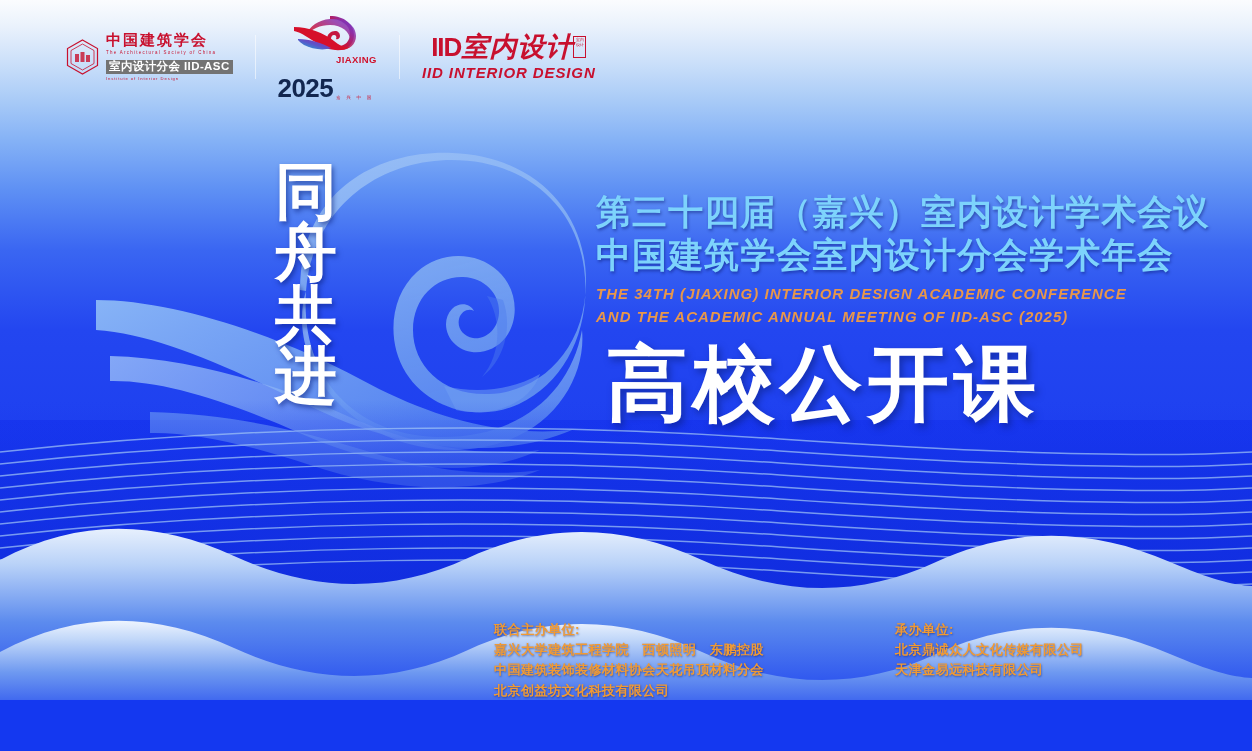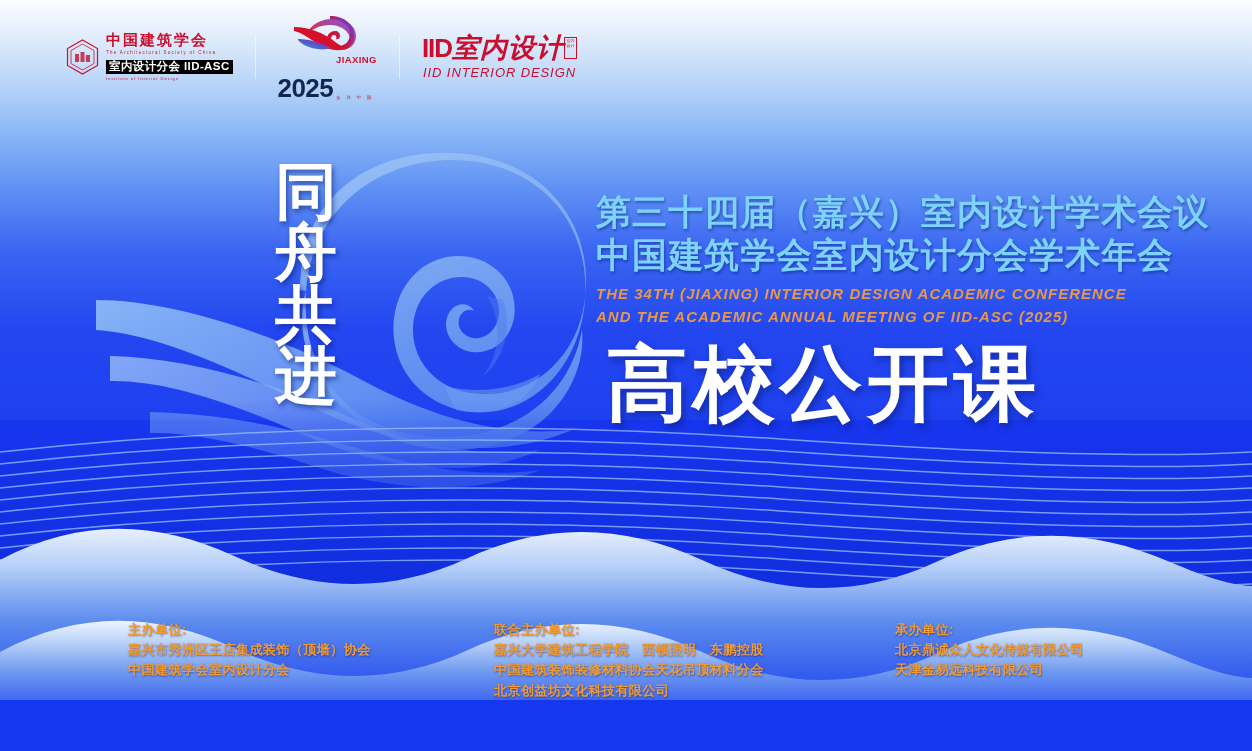--- a/index.html
+++ b/index.html
@@ -96,21 +96,21 @@
     font-size: 4.4px;
     letter-spacing: 1.3px;
     color: #c8102e;
     margin-top: 3px;
     white-space: nowrap;
     transform: scaleY(1.1);
     transform-origin: left;
   }
   .asc-bar {
     margin-top: 4px;
-    background: #000000;
+    background: #737373;
     color: #ffffff;
     font-size: 11.5px;
     font-weight: bold;
     letter-spacing: 0.4px;
     padding: 1px 3px 2px 3px;
     white-space: nowrap;
     display: inline-block;
   }
   .asc-en2 {
     font-size: 4.2px;
@@ -170,22 +170,22 @@
     width: 13px; height: 22px;
     border: 1.3px solid #c8102e;
     color: #c8102e;
     font-size: 4px;
     line-height: 1.15;
     text-align: center;
     padding-top: 1px;
     box-sizing: border-box;
   }
   .iid-en {
-    font-size: 13px;
-    font-weight: normal;
+    font-size: 15px;
+    font-weight: bold;
     font-style: italic;
     letter-spacing: 0.9px;
     color: #c8102e;
     margin-top: 3px;
   }
 
   
   .slogan {
     position: absolute;
     left: 264px;
@@ -478,25 +478,20 @@
   <div class="headline">
     <div class="h-cn">第三十四届（嘉兴）室内设计学术会议</div>
     <div class="h-cn">中国建筑学会室内设计分会学术年会</div>
     <div class="h-en">THE 34TH (JIAXING) INTERIOR DESIGN ACADEMIC CONFERENCE</div>
     <div class="h-en" style="margin-top:0">AND THE ACADEMIC ANNUAL MEETING OF IID-ASC (2025)</div>
     <div class="h-big">高校公开课</div>
   </div>
 
   <div class="credits">
 
-    <div class="credit-col col-1">
-      <span class="c-head">主办单位:</span>
-      <span class="c-line">嘉兴市秀洲区王店集成装饰（顶墙）协会</span>
-      <span class="c-line">中国建筑学会室内设计分会</span>
-    </div>
 
     <div class="credit-col col-2">
       <span class="c-head">联合主办单位:</span>
       <span class="c-line">嘉兴大学建筑工程学院　西顿照明　东鹏控股</span>
       <span class="c-line">中国建筑装饰装修材料协会天花吊顶材料分会</span>
       <span class="c-line">北京创益坊文化科技有限公司</span>
     </div>
 
     <div class="credit-col col-3">
       <span class="c-head">承办单位:</span>

